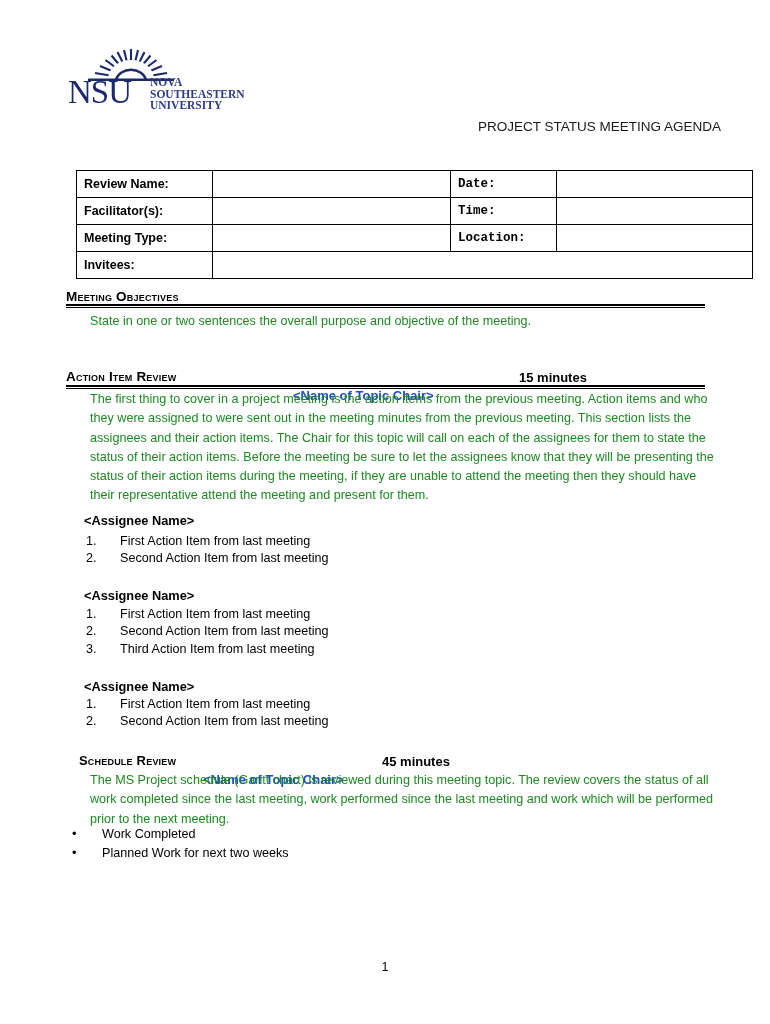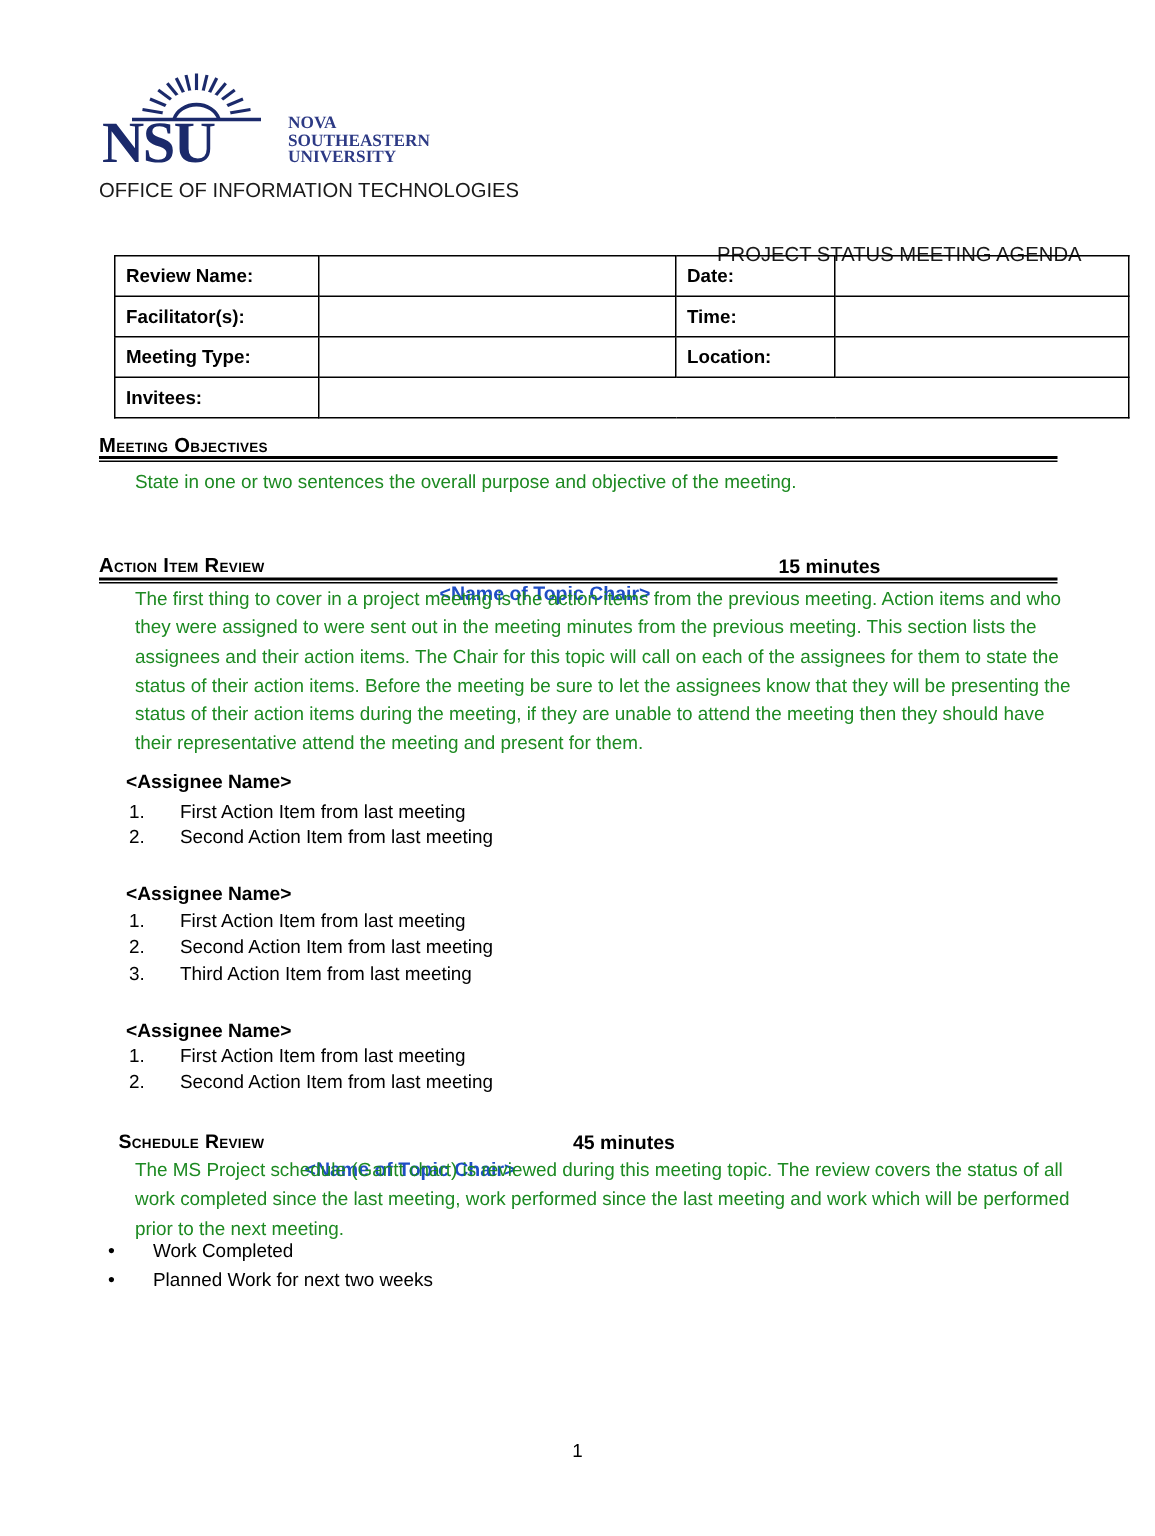--- a/index.html
+++ b/index.html
@@ -38,38 +38,38 @@
     top: 0px;
     width: 86px;
     height: 33px;
     overflow: hidden;
   }
   .nsu-word {
     position: absolute;
     left: 0px;
     top: 28px;
     font-family: "Liberation Serif", serif;
-    font-weight: bold;
-    font-size: 39px;
+    font-weight: normal;
+    font-size: 33px;
     letter-spacing: -1px;
     color: #1b2a6b;
     line-height: 1;
   }
   .nsu-lines {
     position: absolute;
     left: 82px;
     top: 29px;
     font-family: "Liberation Serif", serif;
     font-weight: bold;
     font-size: 11.5px;
     line-height: 11.5px;
     color: #2d3a85;
     letter-spacing: 0px;
   }
-  .nsu-lines div { white-space: nowrap; margin-left: 42px; }
+  .nsu-lines div { white-space: nowrap; }
 
   
   .title-row {
     position: absolute;
     left: 66px;
     top: 119px;
     width: 640px;
     height: 18px;
     font-size: 13.5px;
     color: #1a1a1a;
@@ -78,21 +78,20 @@
     position: absolute;
     left: 0;
     top: 0;
     white-space: nowrap;
   }
   .title-right {
     position: absolute;
     left: 412px;
     top: 0;
     white-space: nowrap;
-    margin-top: 43px;
   }
 
   
   .info-table {
     position: absolute;
     left: 76px;
     top: 170px;
     width: 644px;
     border-collapse: collapse;
     table-layout: fixed;
@@ -104,21 +103,21 @@
     font-size: 12.5px;
     font-weight: bold;
     vertical-align: middle;
     line-height: 15px;
   }
   .info-table td.val {
     font-weight: normal;
   }
   .col-a { width: 128px; }
   .col-b { width: 230px; }
-  .col-c { width: 98px; }
+  .col-c { width: 98px; font-family: Liberation Mono, monospace; }
   .col-d { width: 188px; }
 
   
   .sec-head {
     position: absolute;
     font-weight: bold;
     font-size: 13.5px;
     font-variant: small-caps;
     letter-spacing: 0.2px;
     white-space: nowrap;
@@ -245,21 +244,20 @@
     </div>
     <div class="nsu-word">NSU</div>
     <div class="nsu-lines">
       <div>NOVA</div>
       <div>SOUTHEASTERN</div>
       <div>UNIVERSITY</div>
     </div>
   </div>
 
   <div class="title-row">
-    <div class="title-left">OFFICE OF INFORMATION TECHNOLOGIES</div>
     <div class="title-right">PROJECT STATUS MEETING AGENDA</div>
   </div>
 
   <table class="info-table">
     <tbody>
       <tr>
         <td class="col-a">Review Name:</td>
         <td class="col-b val"></td>
         <td class="col-c">Date:</td>
         <td class="col-d val"></td>

